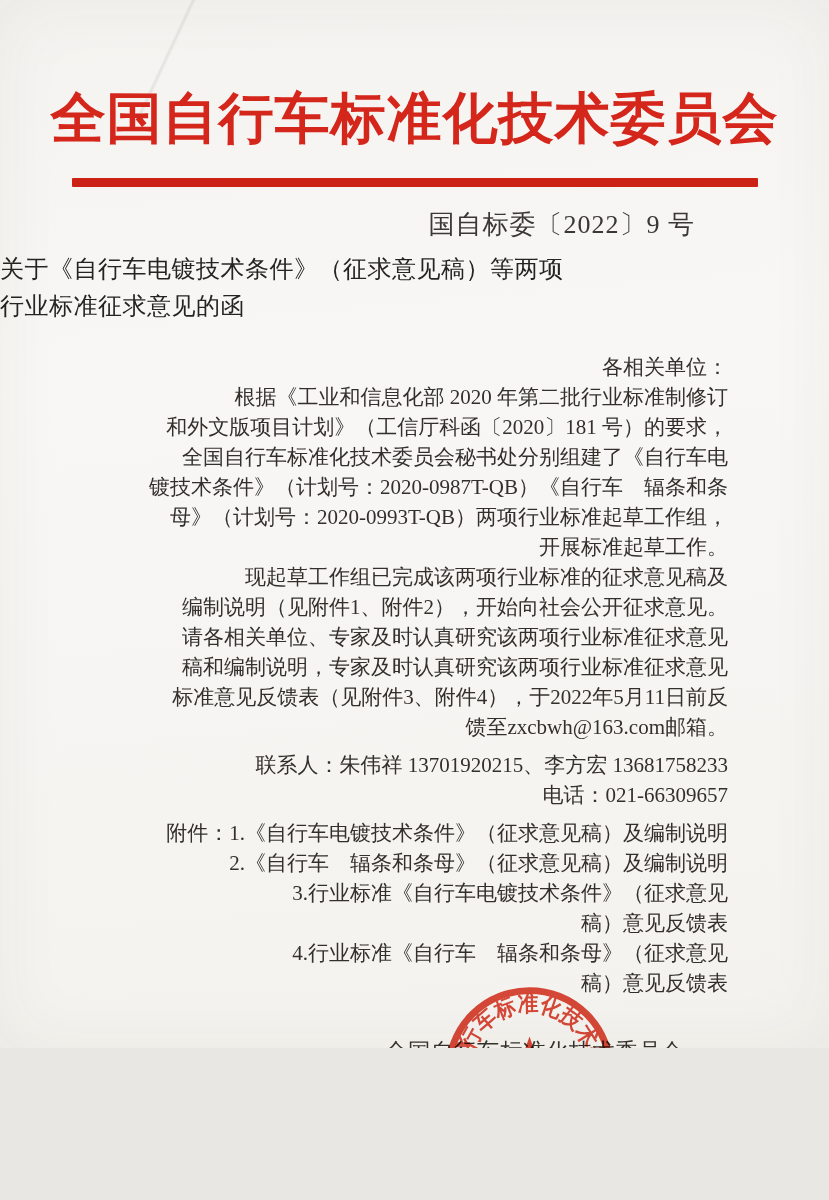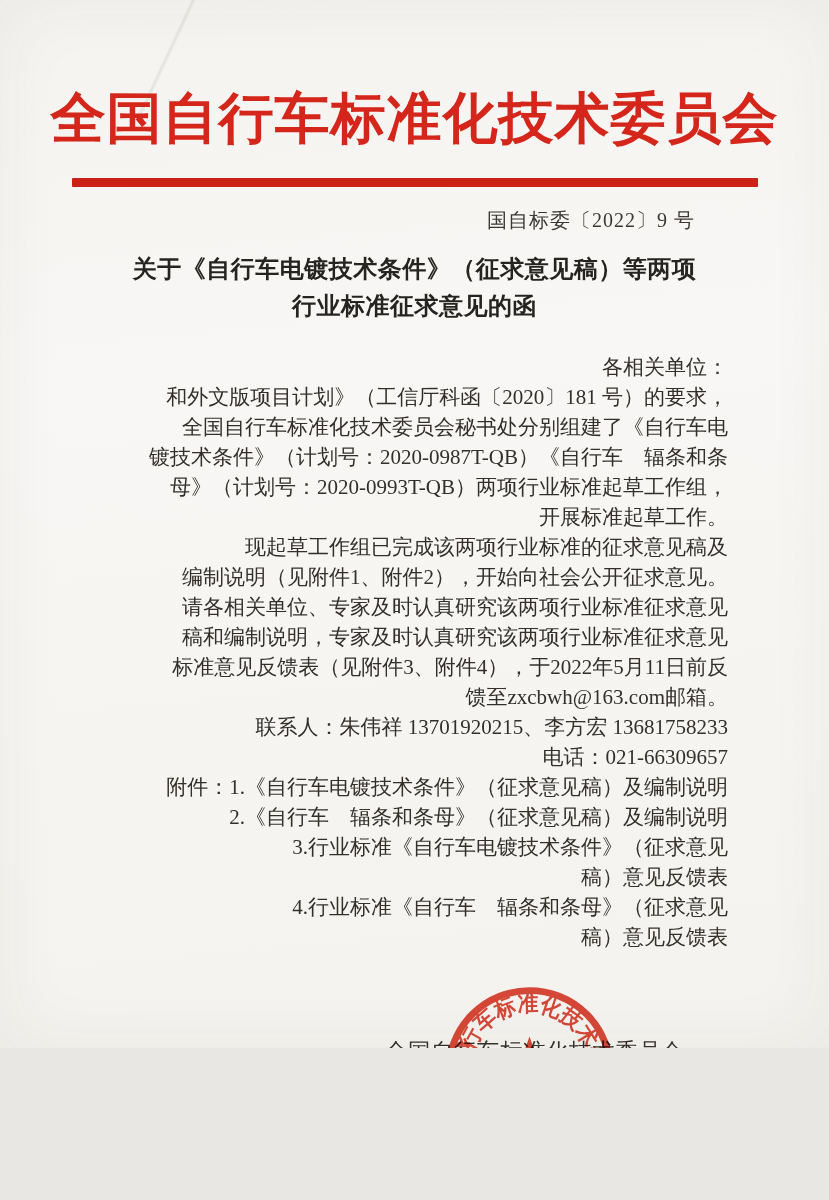--- a/index.html
+++ b/index.html
@@ -35,41 +35,41 @@
 
   .red-rule {
     position: absolute; top: 178px; left: 72px;
     width: 686px; height: 9px;
     background: var(--rule-red, #cc2115);
     border-radius: 1px;
   }
 
   .doc-number {
     position: absolute; top: 207px; right: 134px;
-    font-size: 20px; letter-spacing: 1px;
+    font-size: 26px; letter-spacing: 1px;
     color: #3a3734;
     white-space: pre;
   }
 
   .subject {
     position: absolute; top: 251px; left: 0; width: 100%;
-    text-align: center;
-    font-size: 24px; font-weight: bold;
+    text-align: left;
+    font-size: 24px; font-weight: normal;
     line-height: 37px;
     color: #262421;
     letter-spacing: 0.5px;
   }
 
   .flow {
     position: absolute; top: 352px; left: 103px; width: 625px;
     font-size: 21px; line-height: 30px;
     color: var(--ink, #33302c);
   }
   .flow div { white-space: pre; text-align: right; }
-  .block-indent { padding-left: 30px; }
+  .block-indent { padding-left: 30px; margin-top: 8px; }
 
   .sig-org {
     position: absolute; top: 1036px; left: 385px;
     font-size: 22.5px; letter-spacing: 0.5px;
     color: #34312d;
     white-space: pre;
   }
   .sig-date {
     position: absolute; top: 1071px; left: 457px;
     font-size: 22.5px; letter-spacing: 1px;
@@ -105,21 +105,21 @@
 
   <div class="doc-number">国自标委〔2022〕9 号</div>
 
   <div class="subject">
     <div>关于《自行车电镀技术条件》（征求意见稿）等两项</div>
     <div>行业标准征求意见的函</div>
   </div>
 
   <div class="flow">
     <div>各相关单位：</div>
-    <div><div>和外文版项目计划》（工信厅科函〔2020〕181 号）的要求，</div><div>全国自行车标准化技术委员会秘书处分别组建了《自行车电</div><div>镀技术条件》（计划号：2020-0987T-QB）《自行车　辐条和条</div><div>母》（计划号：2020-0993T-QB）两项行业标准起草工作组，</div><div>开展标准起草工作。</div></div>
+    <div><div>　　根据《工业和信息化部 2020 年第二批行业标准制修订</div><div>和外文版项目计划》（工信厅科函〔2020〕181 号）的要求，</div><div>全国自行车标准化技术委员会秘书处分别组建了《自行车电</div><div>镀技术条件》（计划号：2020-0987T-QB）《自行车　辐条和条</div><div>母》（计划号：2020-0993T-QB）两项行业标准起草工作组，</div><div>开展标准起草工作。</div></div>
     <div><div>　　现起草工作组已完成该两项行业标准的征求意见稿及</div><div>编制说明（见附件1、附件2），开始向社会公开征求意见。</div><div>请各相关单位、专家及时认真研究该两项行业标准征求意见</div><div>稿和编制说明，专家及时认真研究该两项行业标准征求意见</div><div>标准意见反馈表（见附件3、附件4），于2022年5月11日前反</div><div>馈至zxcbwh@163.com邮箱。</div></div>
     <div class="block-indent"><div>联系人：朱伟祥 13701920215、李方宏 13681758233</div><div>电话：021-66309657</div></div>
     <div class="block-indent"><div>附件：1.《自行车电镀技术条件》（征求意见稿）及编制说明</div><div>　　　2.《自行车　辐条和条母》（征求意见稿）及编制说明</div><div>　　　3.行业标准《自行车电镀技术条件》（征求意见</div><div>　　　　稿）意见反馈表</div><div>　　　4.行业标准《自行车　辐条和条母》（征求意见</div><div>　　　　稿）意见反馈表</div></div>
   </div>
 
   <div class="sig-org">全国自行车标准化技术委员会</div>
   <div class="sig-date">2022 年 4 月 11 日</div>
 
   <div class="seal">
     <svg viewBox="0 0 200 200">

